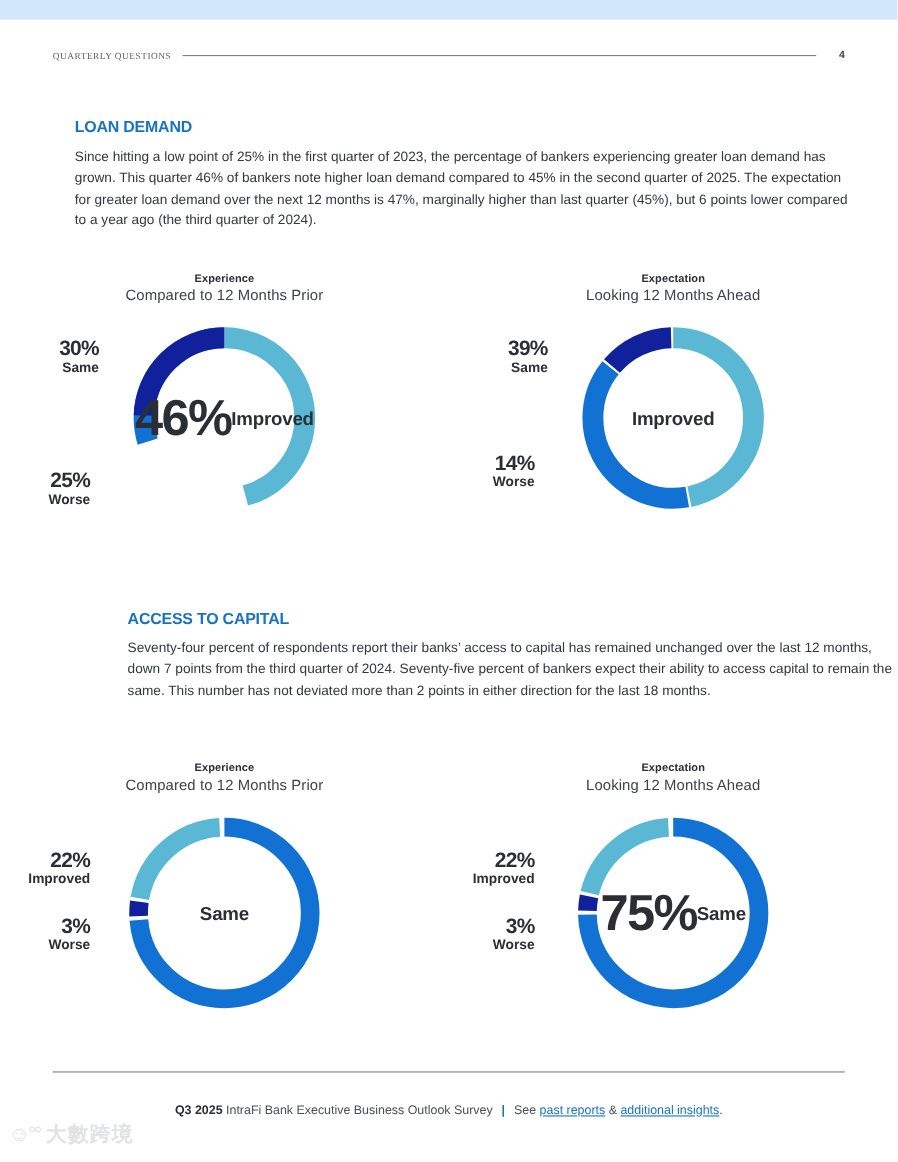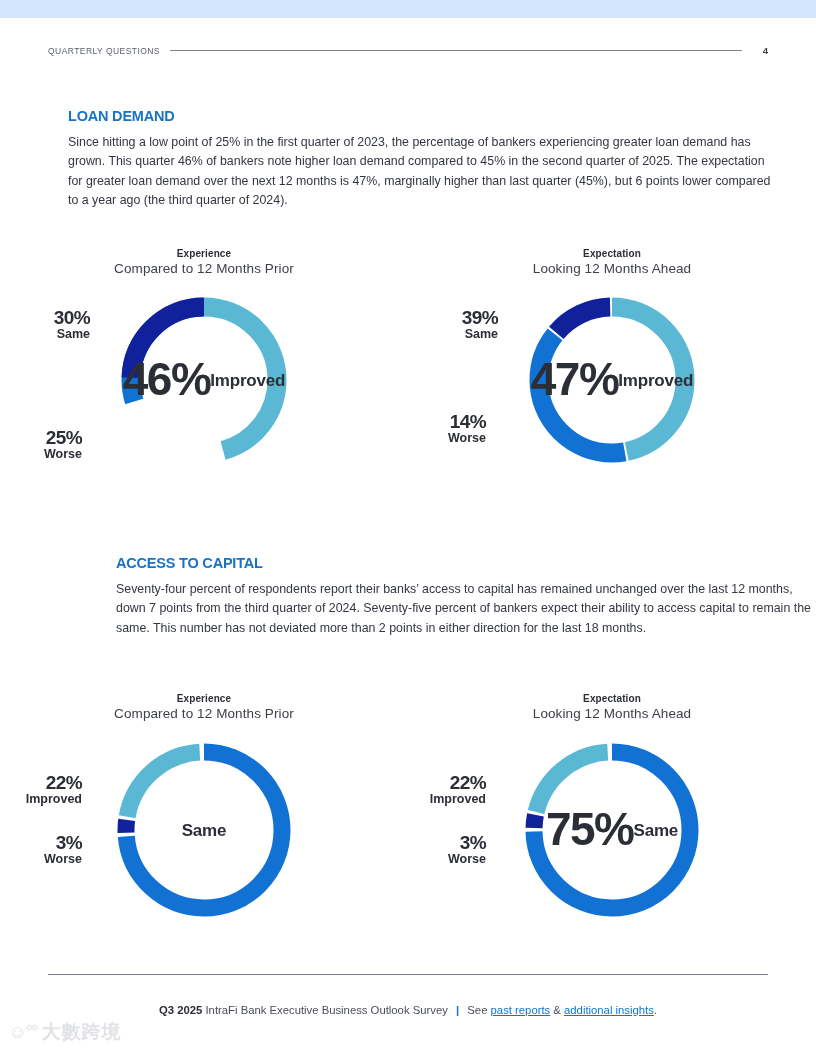--- a/index.html
+++ b/index.html
@@ -27,21 +27,21 @@
     width: 720px;
     display: flex;
     align-items: center;
     gap: 10px;
   }
   .header-label {
     font-size: 8.5px;
     letter-spacing: 0.45px;
     color: #5a5f6b;
     white-space: nowrap;
-    font-family: Liberation Sans, sans-serif;
+    font-family: Liberation Serif, serif;
   }
   .header-rule {
     flex: 1;
     height: 1px;
     background: #7e828d;
   }
   .header-page {
     font-size: 9.5px;
     font-weight: bold;
     color: #3b3f48;
@@ -240,21 +240,20 @@
     <div class="chart-subtitle">Looking 12 Months Ahead</div>
     <div class="donut-wrap" style="width:180px;height:180px;margin-top:14px;">
       <svg class="donut-svg" width="180" height="180" viewBox="0 0 180 180">
         <g transform="rotate(-90 90 90)">
           <circle cx="90" cy="90" r="73" fill="none" stroke="#5bb8d4" stroke-width="19" stroke-dasharray="214.1 244.9" stroke-dashoffset="0"></circle>
           <circle cx="90" cy="90" r="73" fill="none" stroke="#1272d3" stroke-width="19" stroke-dasharray="176.6 282.4" stroke-dashoffset="-216.1"></circle>
           <circle cx="90" cy="90" r="73" fill="none" stroke="#11219b" stroke-width="19" stroke-dasharray="61.3 397.7" stroke-dashoffset="-394.7"></circle>
         </g>
       </svg>
       <div class="donut-center">
-        <div class="donut-value">47%</div>
         <div class="donut-value-label">Improved</div>
       </div>
     </div>
     <div class="seg-label" style="left:22px; top:60px; width:68px;">
       <span class="seg-pct">39%</span>
       <span class="seg-name">Same</span>
     </div>
     <div class="seg-label" style="left:10px; top:164px; width:68px;">
       <span class="seg-pct">14%</span>
       <span class="seg-name">Worse</span>

